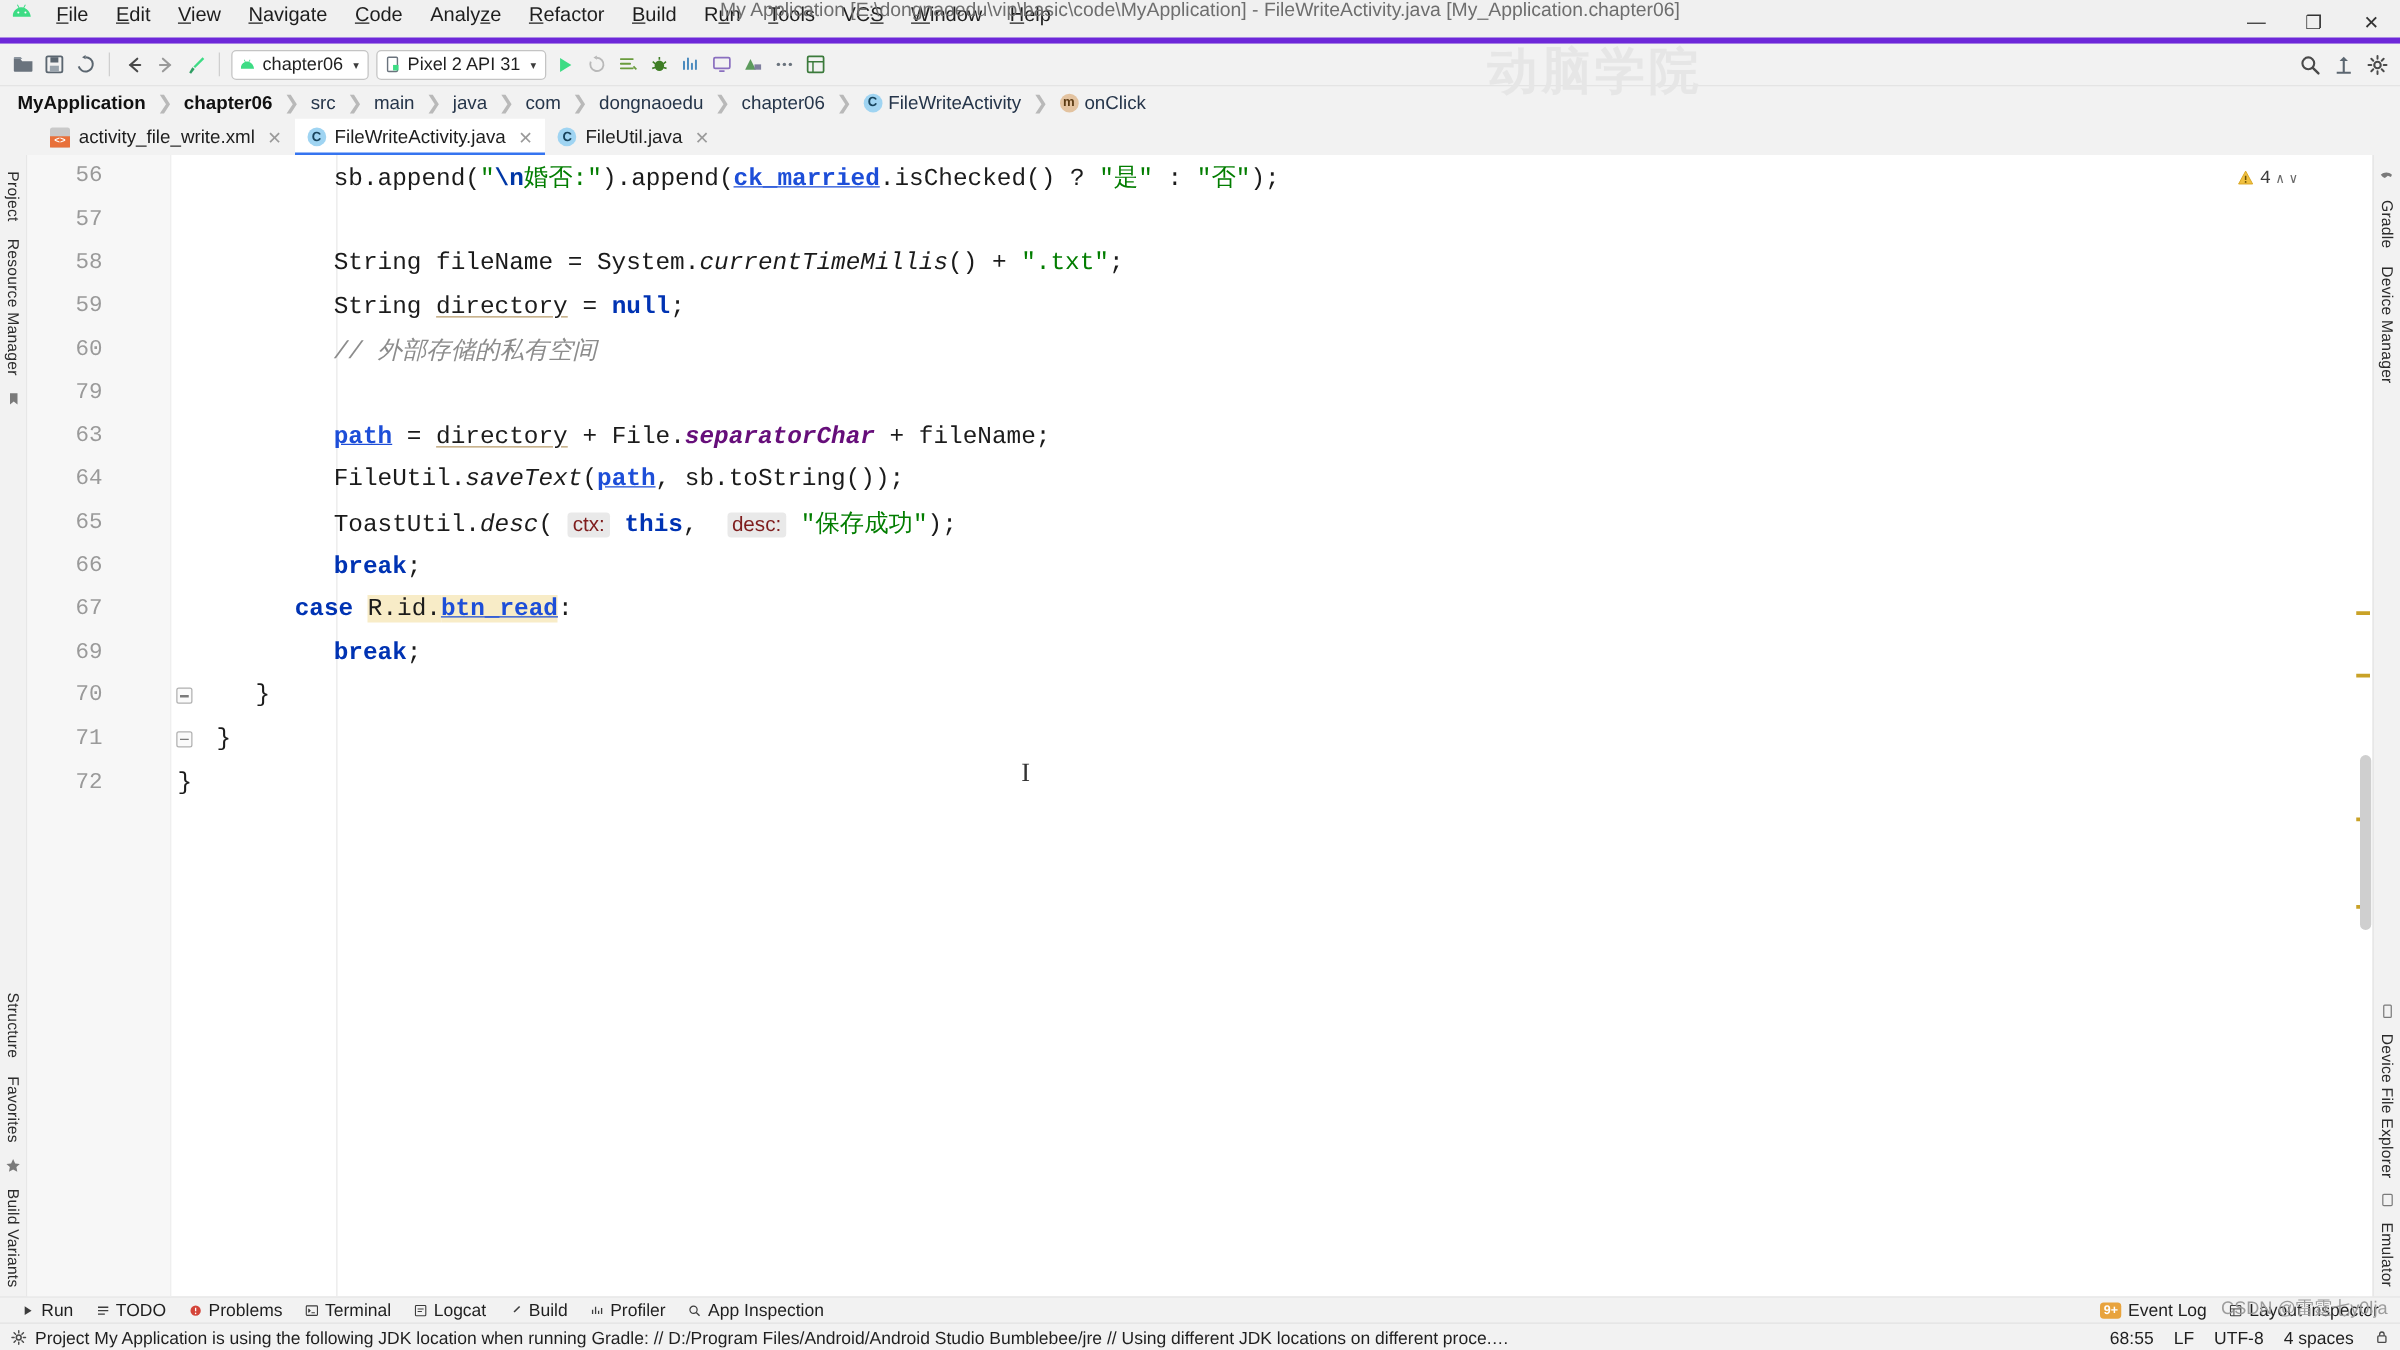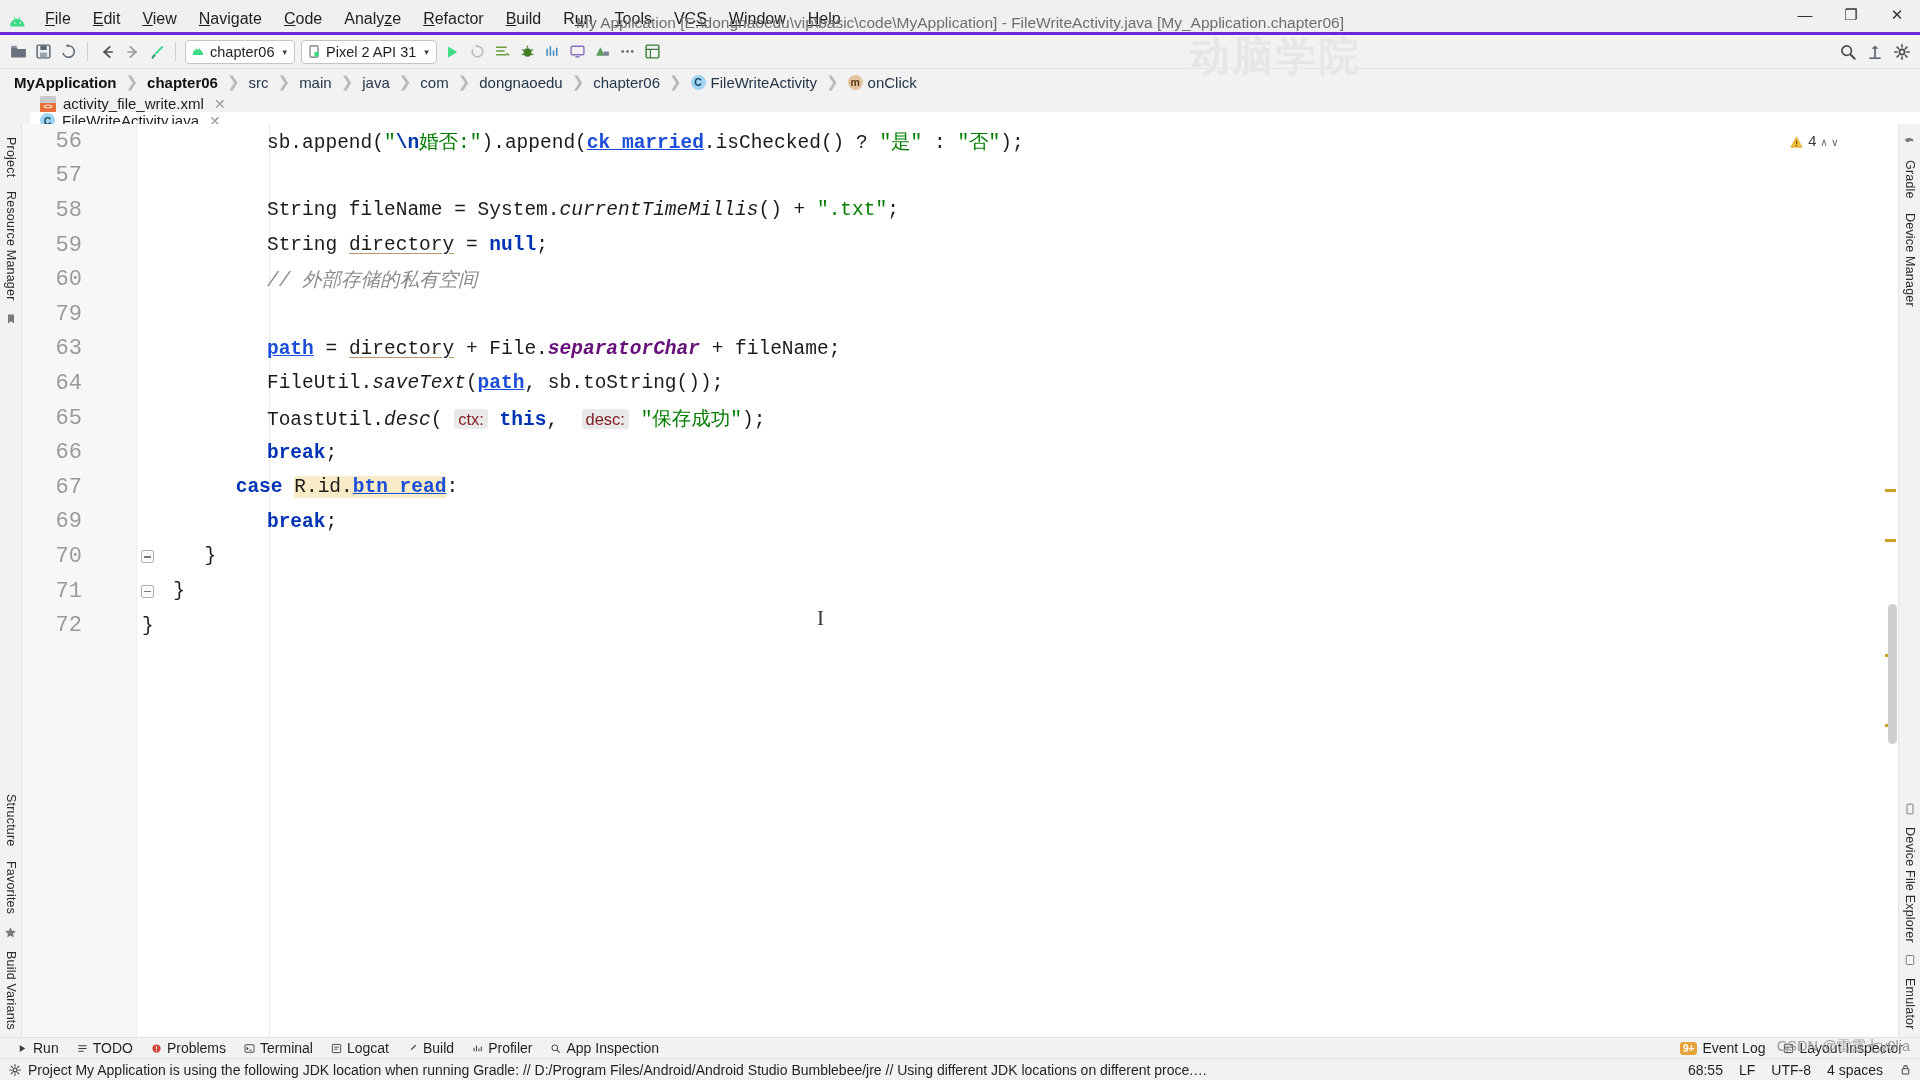--- a/index.html
+++ b/index.html
@@ -7,22 +7,22 @@
   body {
     width:1920px; height:1080px;
     font-family:"Liberation Sans", sans-serif;
     background:#f2f2f2; color:#2b2b2b;
     overflow:hidden; position:relative;
     -webkit-font-smoothing: antialiased;
   }
 
   
   .titlebar{
-    height:35px; background:#f0f0f0; display:flex; align-items:flex-end;
-    border-bottom:3px solid #6d28d9; position:relative;
+    height:35px; background:#f0f0f0; display:flex; align-items:flex-start;
+    border-bottom:5px solid #6d28d9; position:relative;
   }
   .as-logo{ width:34px; display:flex; align-items:center; justify-content:center; }
   .as-logo svg{ display:block; }
   .menubar{ display:flex; align-items:center; gap:0px; }
   .menu-item{
     padding:4px 11px; font-size:16px; color:#1e1e1e; cursor:default;
     white-space:nowrap;
   }
   .menu-item u{ text-decoration:underline; }
   .win-title{
@@ -74,21 +74,21 @@
   }
   .mth-badge{
     width:15px; height:15px; border-radius:50%; background:#e3c3a0;
     color:#5b3b14; font-size:10.5px; display:flex; align-items:center;
     justify-content:center; font-weight:700; flex:0 0 auto;
   }
 
   
   .tabstrip{
     height:29px; background:#f2f2f2; display:flex; align-items:stretch;
-    padding-left:30px; position:relative;flex-direction:column;
+    padding-left:30px; position:relative;
   }
   .tab{
     display:flex; align-items:center; gap:7px; padding:0 10px 0 10px;
     font-size:15px; color:#1e1e1e; position:relative; white-space:nowrap;
   }
   .tab.active{ background:#fff; }
   .tab.active::after{
     content:""; position:absolute; left:0; right:0; bottom:0; height:2.5px;
     background:#3574f0;
   }
@@ -127,21 +127,21 @@
   .gutter-col{
     position:absolute; left:0; top:0; bottom:0; width:115px;
     background:#f7f7f7; border-right:1px solid #efefef;
   }
   .code-rows{ position:absolute; left:0; right:0; top:0; }
   .row{
     height:34.6px; display:flex; align-items:center; position:relative;
   }
   .row.current{ background:#fdf8e8; }
   .ln{
-    width:60px; text-align:right; font-size:22px; color:#9a9a9a;
+    width:60px; text-align:right; font-size:18px; color:#9a9a9a;
     flex:0 0 auto; font-family:"Liberation Mono", monospace;
   }
   .gut{
     width:55px; flex:0 0 auto; display:flex; align-items:center;
     justify-content:center; position:relative;
   }
   .code{
     flex:1; font-size:19.5px; color:#1b1b1b; white-space:pre;
     font-family:"Liberation Mono", monospace; letter-spacing:0px;
     padding-left:5px;

